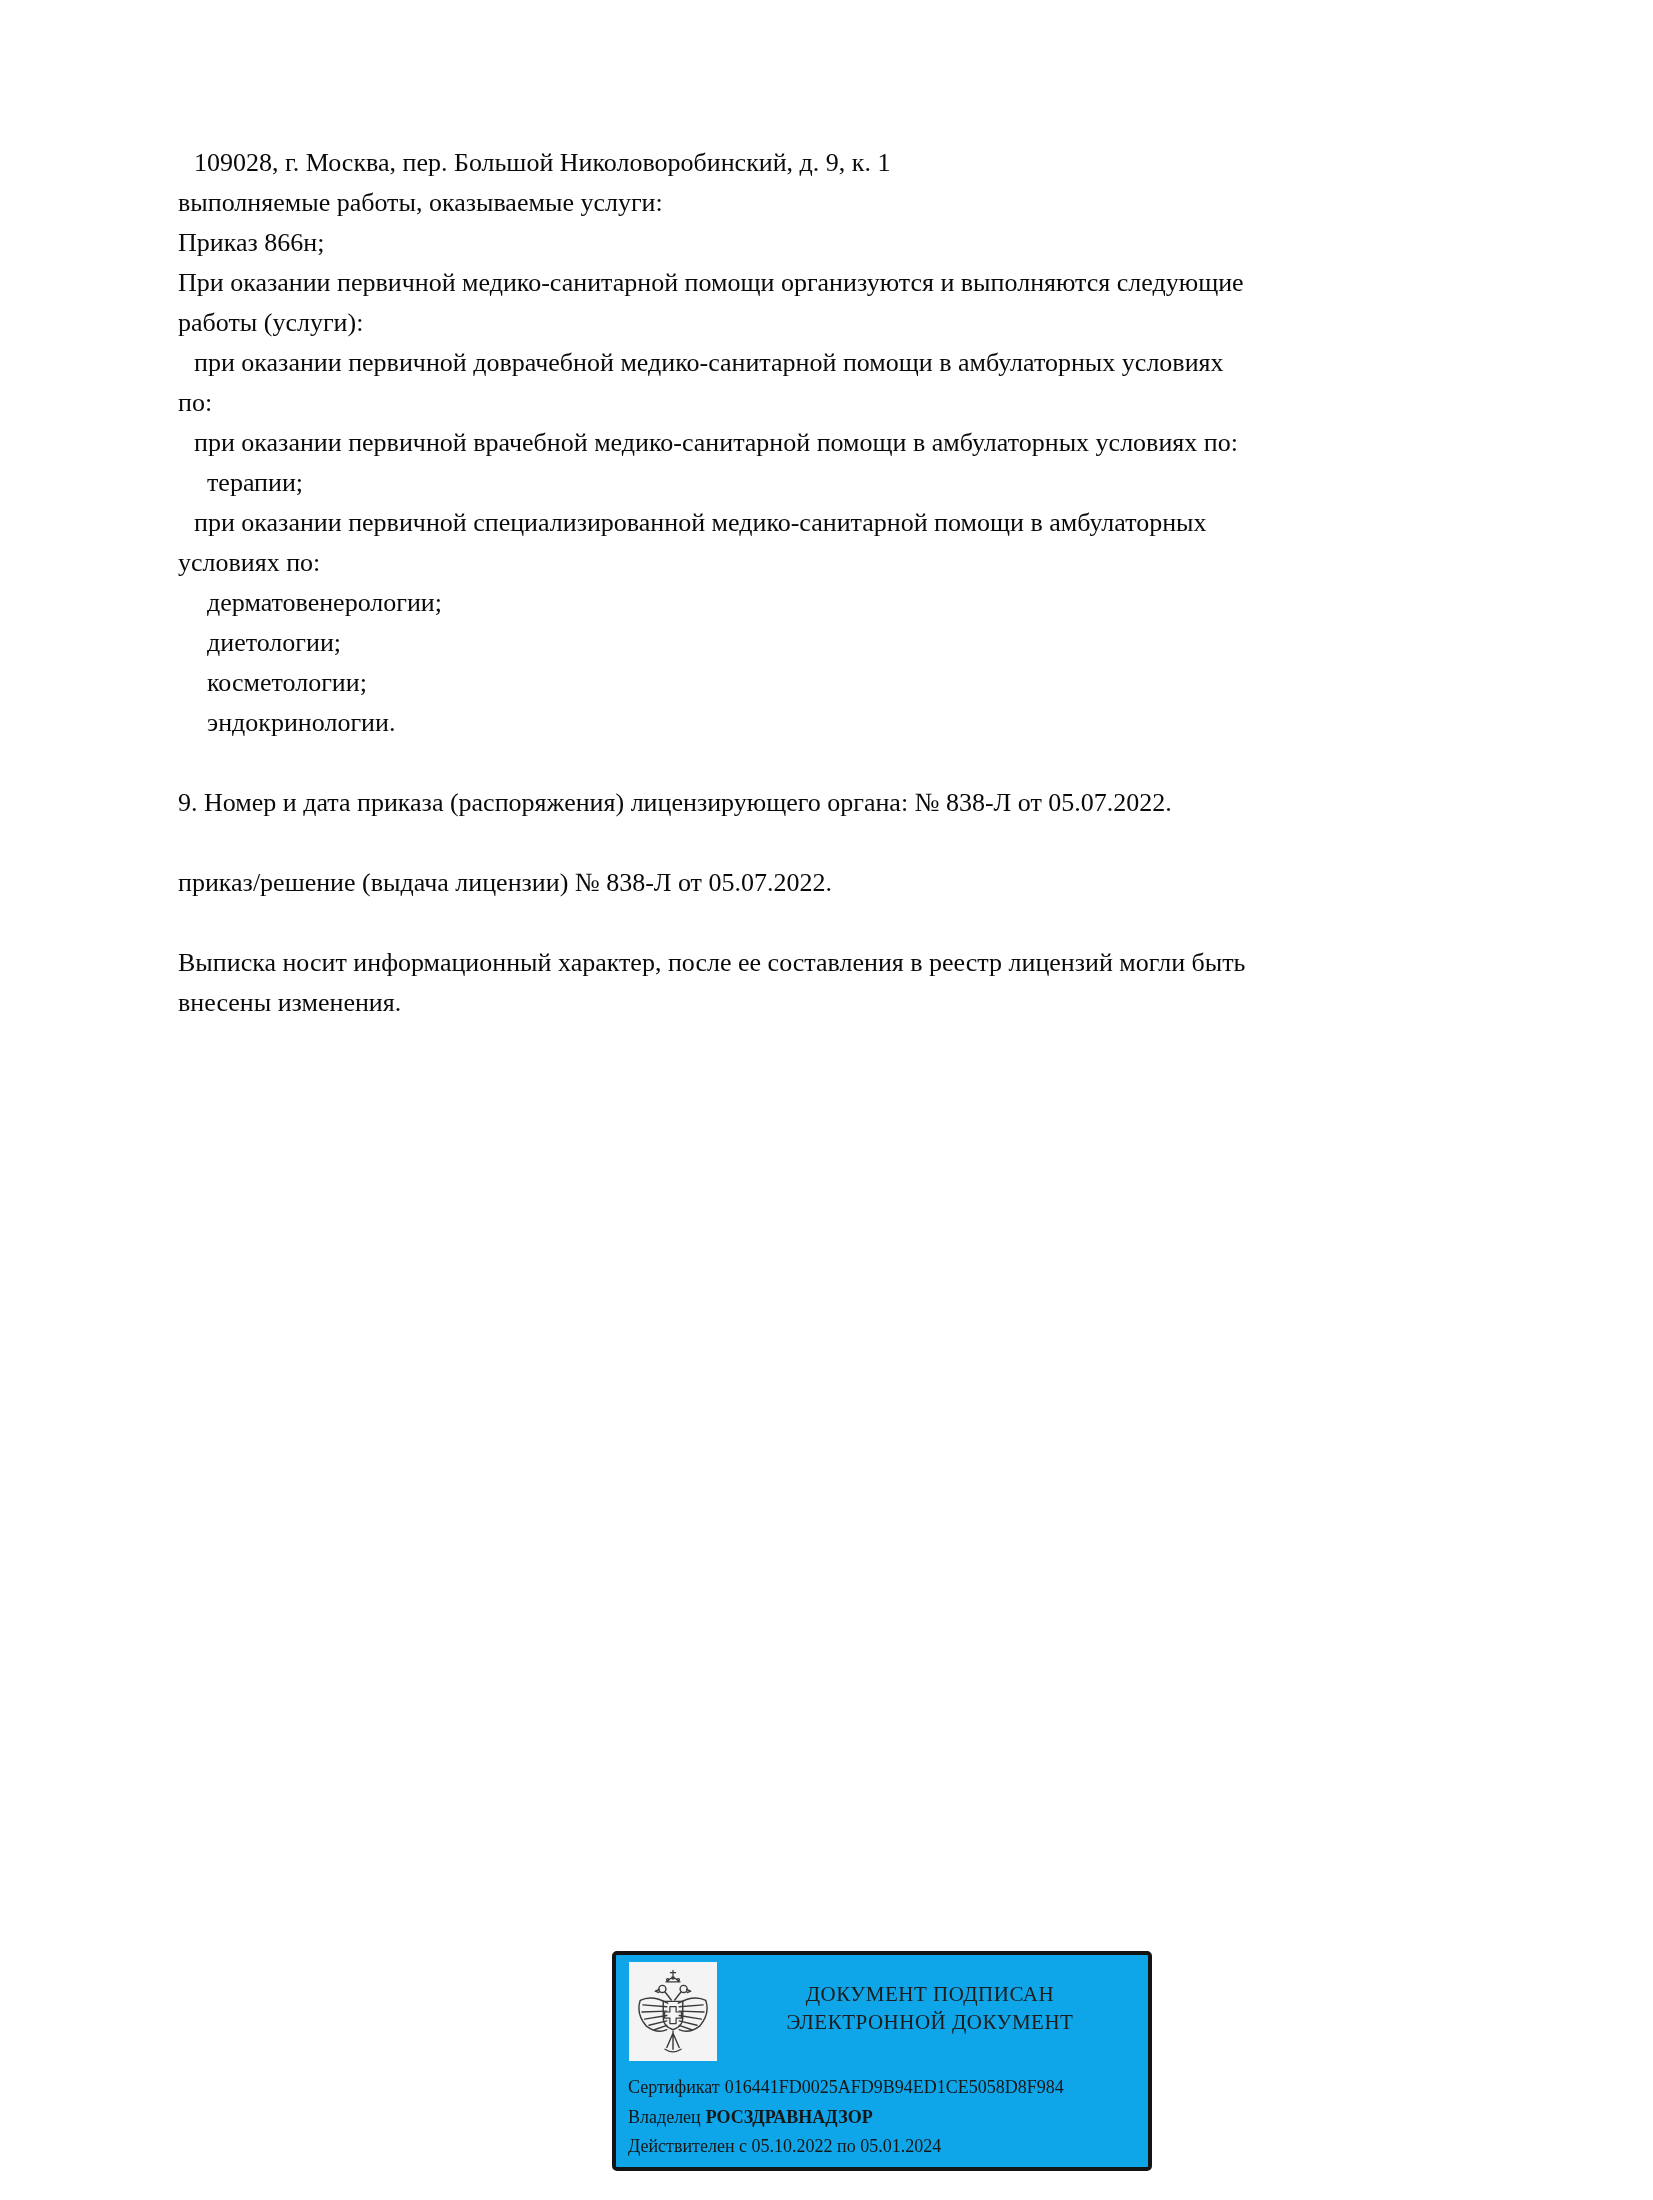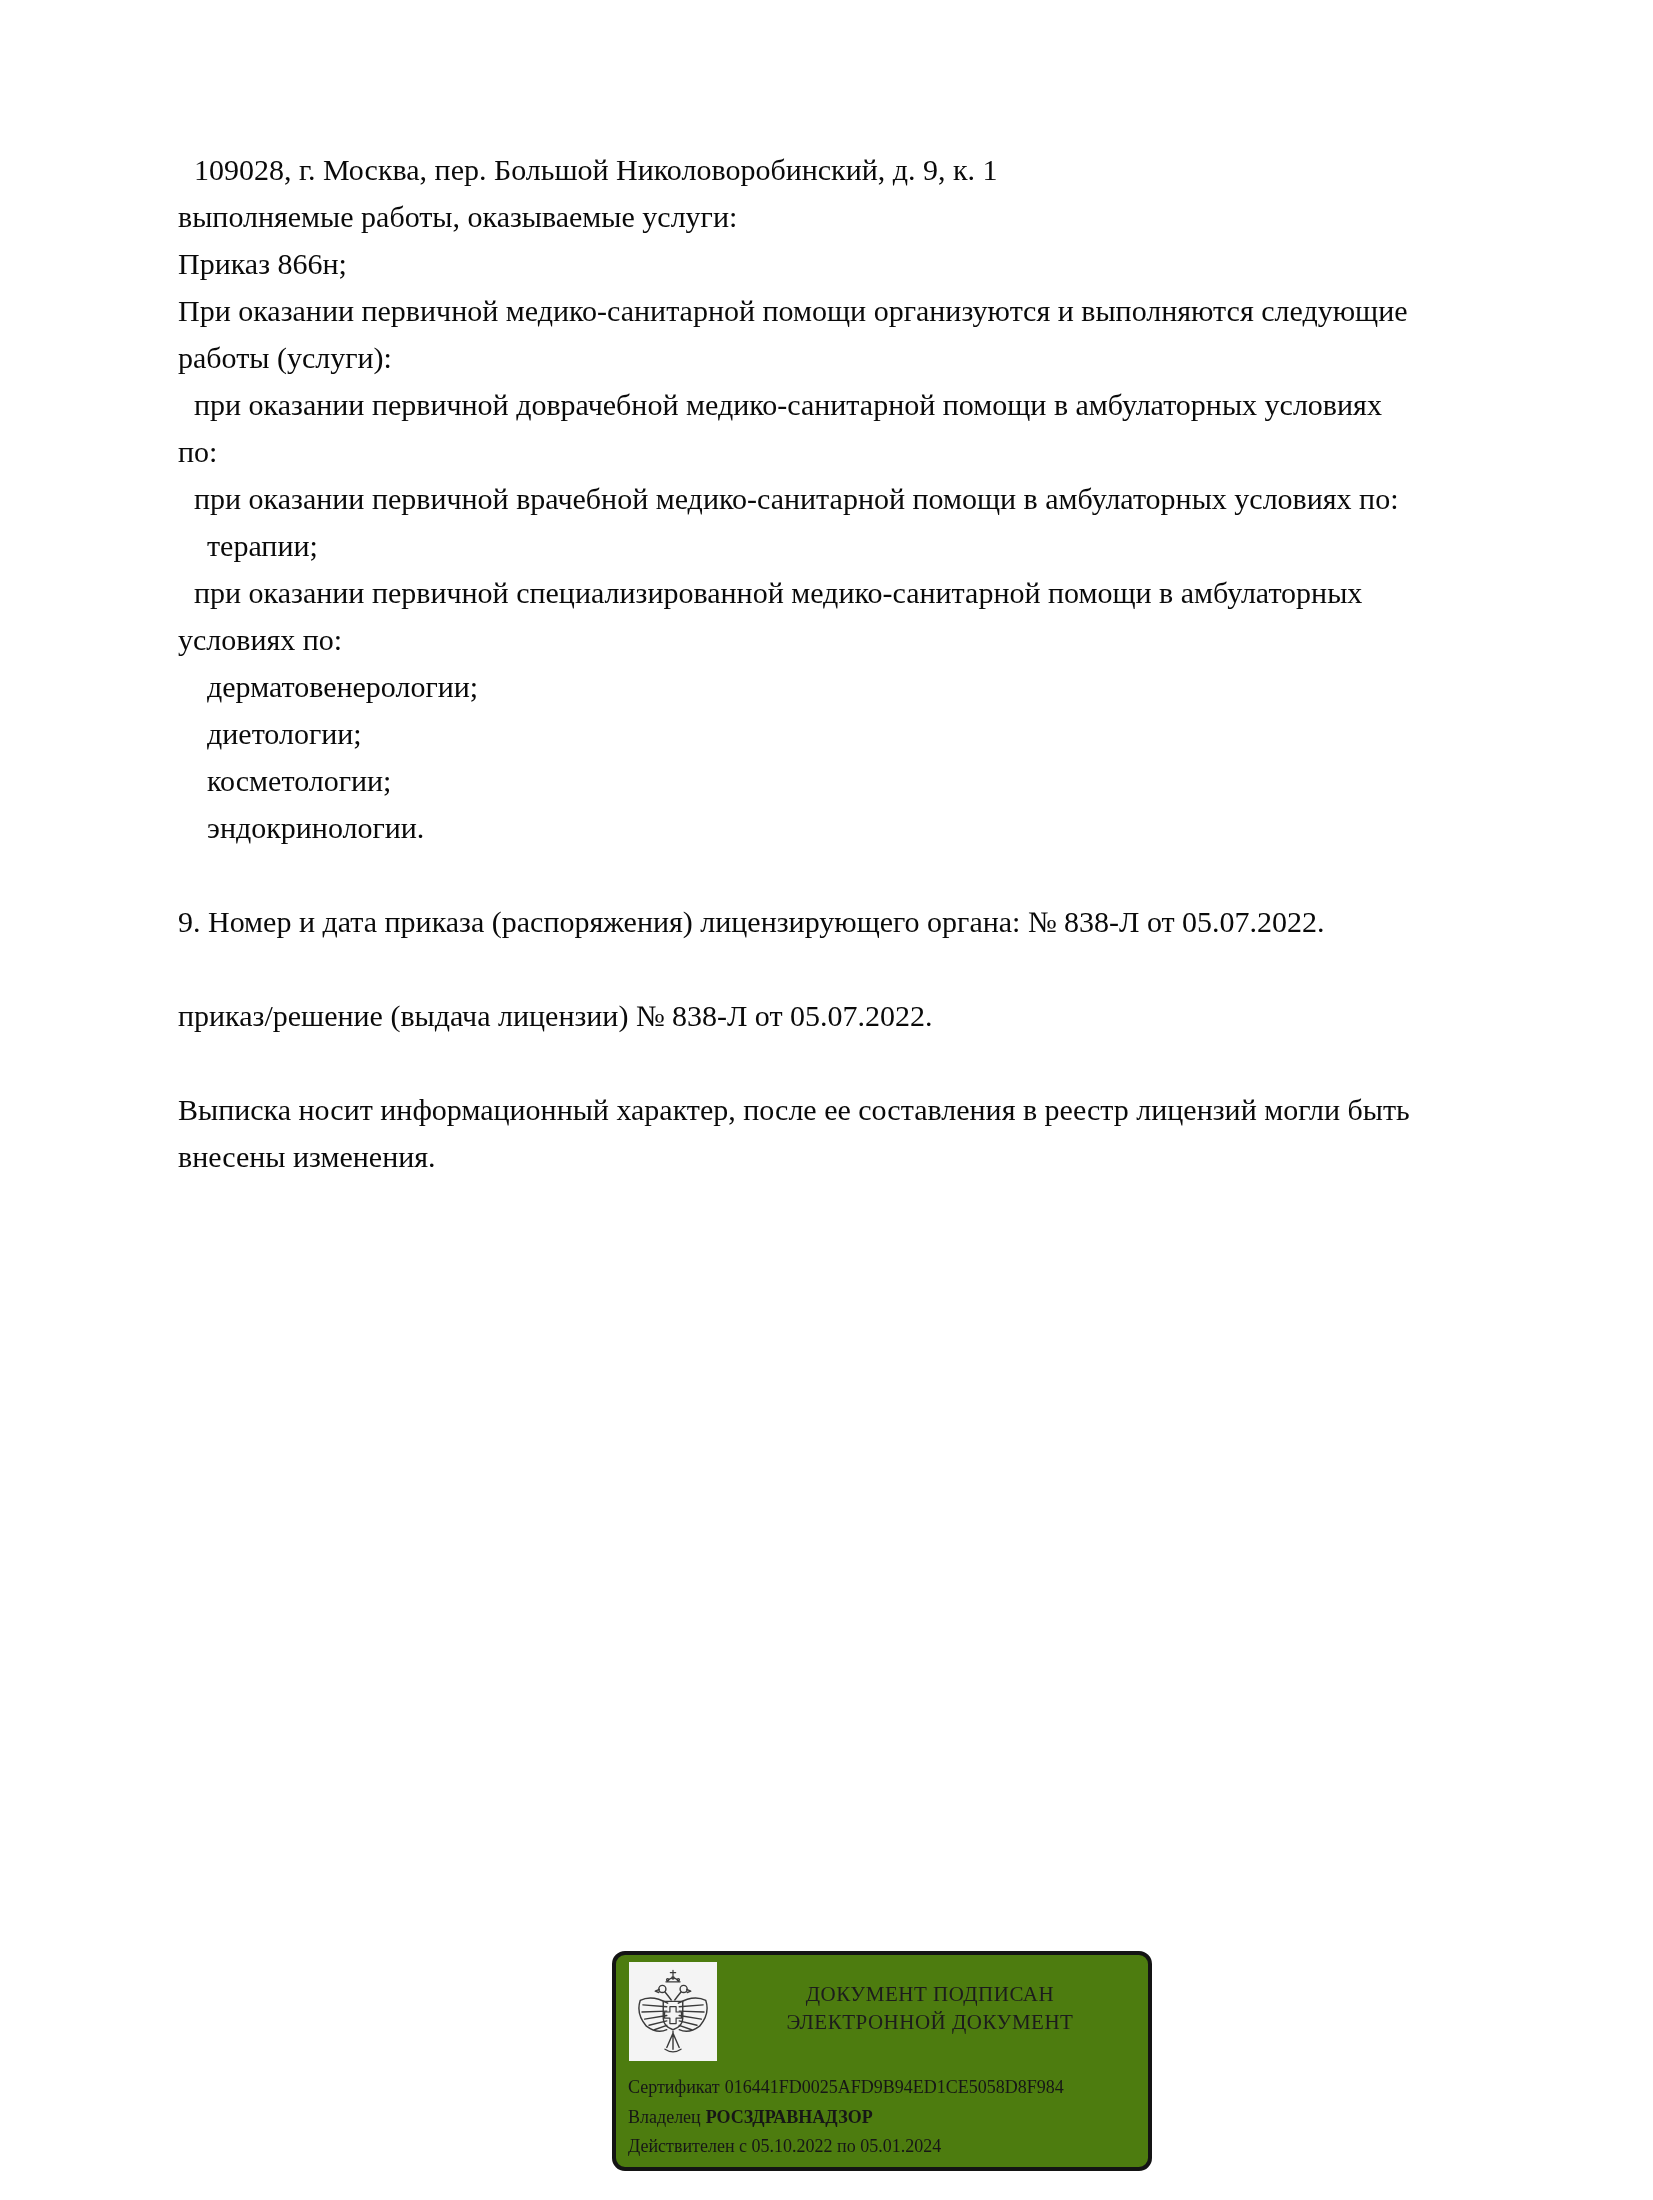--- a/index.html
+++ b/index.html
@@ -14,36 +14,35 @@
   }
   
   .doc{
     position:absolute;
     left:178px;top:143px;
     width:1360px;
   }
   .line{
     height:40px;
     line-height:40px;
-    font-size:30px;
+    font-size:26px;
     white-space:pre;
     overflow:visible;
-    margin-top:7px;
   }
   .ind1{padding-left:16px;}
   .ind2{padding-left:29px;}
   
   .stamp{
     position:absolute;
     left:612px;top:1951px;
     width:540px;height:220px;
     box-sizing:border-box;
     border:4px solid #141414;
-    border-radius:13px;
-    background:#4d7c0f;
+    border-radius:5px;
+    background:#0ea5e9;
   }
   .emblem{
     position:absolute;
     left:13px;top:7px;
     width:88px;height:99px;
     background:#f4f4f4;
     display:flex;align-items:center;justify-content:center;
   }
   .emblem svg{display:block;}
   .stamp-title{

